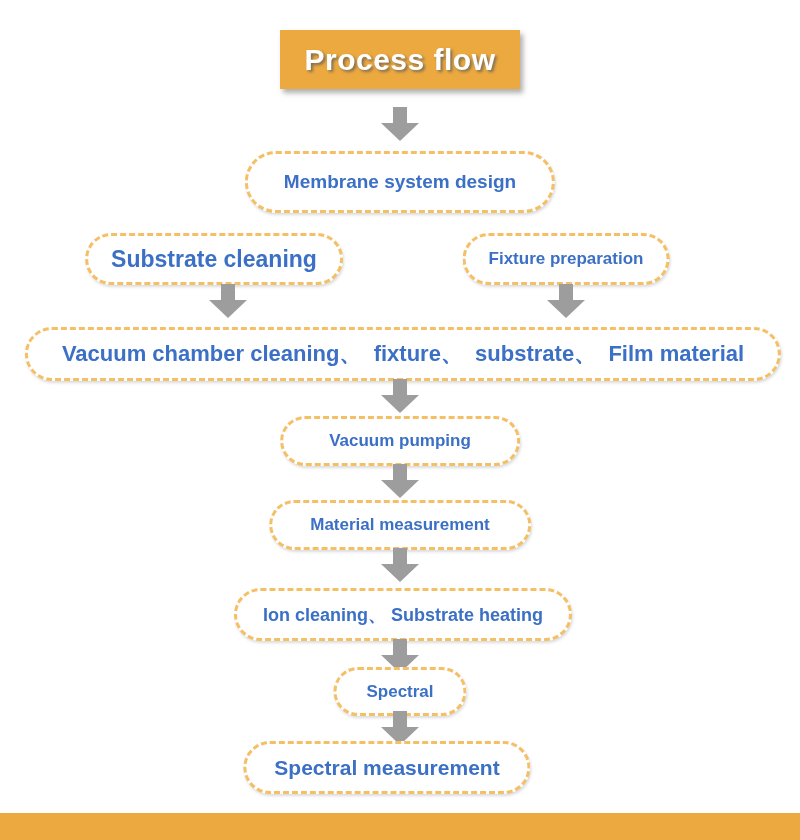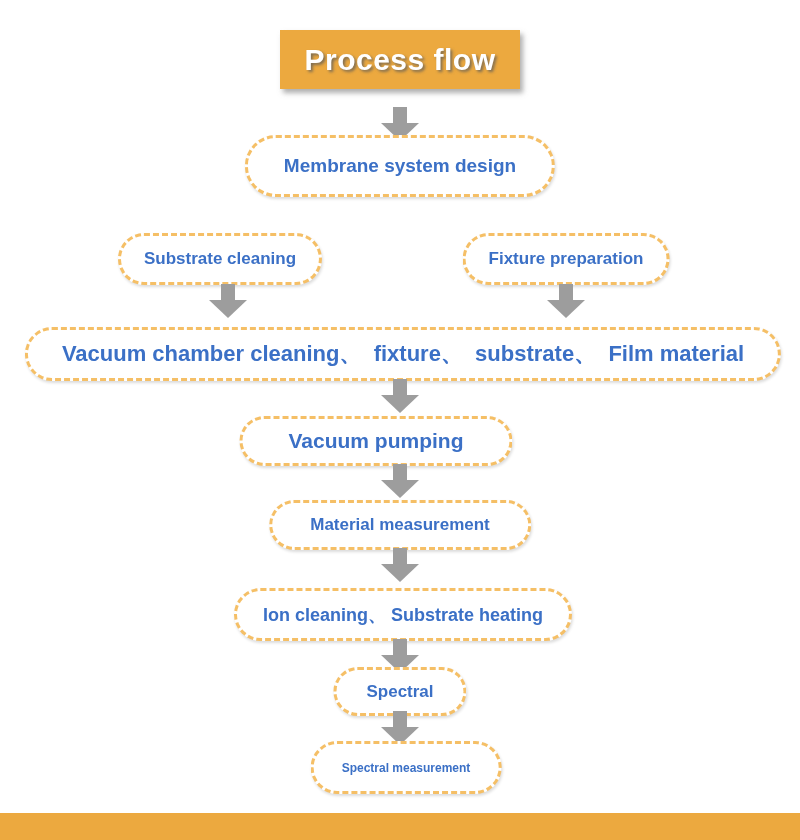--- a/index.html
+++ b/index.html
@@ -32,29 +32,29 @@
   .pill{
     position:absolute;transform:translateX(-50%);
     border:3px dashed var(--dash);border-radius:999px;
     background:#ffffff;
     box-shadow:1px 2px 3px rgba(0,0,0,0.14);
     display:flex;align-items:center;justify-content:center;
     color:var(--blue);font-weight:700;white-space:pre;
   }
   .pill span{white-space:pre;}
 
-  #pill-membrane   {top:135px;left:400px;height:56px;padding:0 36px;font-size:19px;}
-  #pill-substrate  {top:233px;left:220px;height:46px;padding:0 23px;font-size:17px;}
+  #pill-membrane   {top:151px;left:400px;height:56px;padding:0 36px;font-size:19px;}
+  #pill-substrate  {top:233px;left:214px;height:46px;padding:0 23px;font-size:23px;}
   #pill-fixture    {top:233px;left:566px;height:46px;padding:0 23px;font-size:17px;justify-content:flex-end;}
   #pill-chamber    {top:327px;left:403px;height:48px;padding:0 34px;font-size:22px;}
-  #pill-vacuum     {top:416px;left:376px;height:44px;padding:0 46px;font-size:21px;}
+  #pill-vacuum     {top:416px;left:400px;height:44px;padding:0 46px;font-size:17px;}
   #pill-premelt    {top:500px;left:400px;height:44px;padding:0 38px;font-size:17px;}
   #pill-ion        {top:588px;left:403px;height:47px;padding:0 26px;font-size:18px;justify-content:center;}
   #pill-coating    {top:667px;left:400px;height:43px;padding:0 30px;font-size:17px;}
-  #pill-spectral   {top:741px;left:406px;height:47px;padding:0 28px;font-size:12px;}
+  #pill-spectral   {top:741px;left:387px;height:47px;padding:0 28px;font-size:21px;}
 
   
   .arrow{position:absolute;transform:translateX(-50%);width:38px;}
   .arrow .stem{width:14px;height:16px;background:var(--gray);margin:0 auto;}
   .arrow .head{
     width:0;height:0;margin:0 auto;
     border-left:19px solid transparent;border-right:19px solid transparent;
     border-top:18px solid var(--gray);
   }
   #arrow-title    {top:107px;left:400px;}

